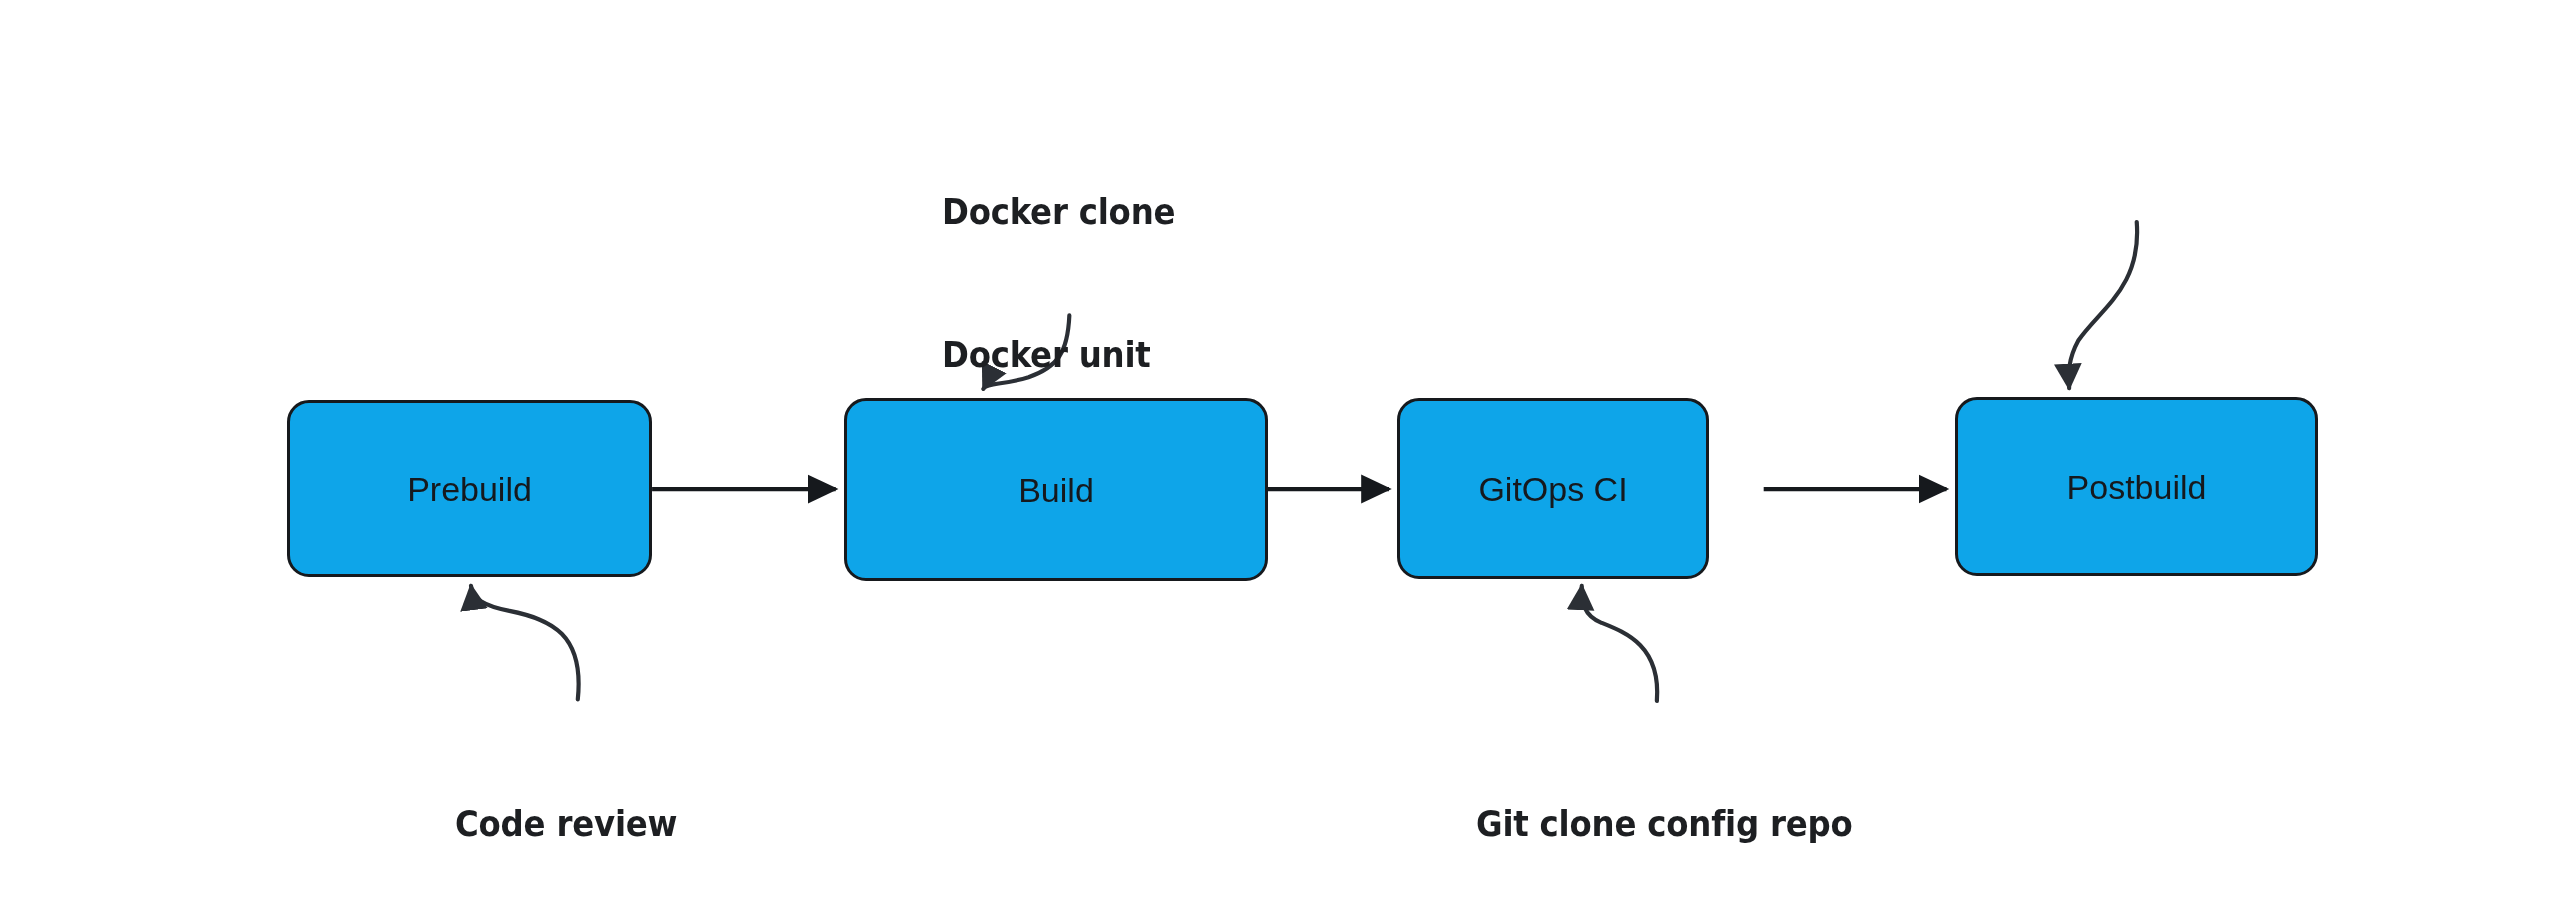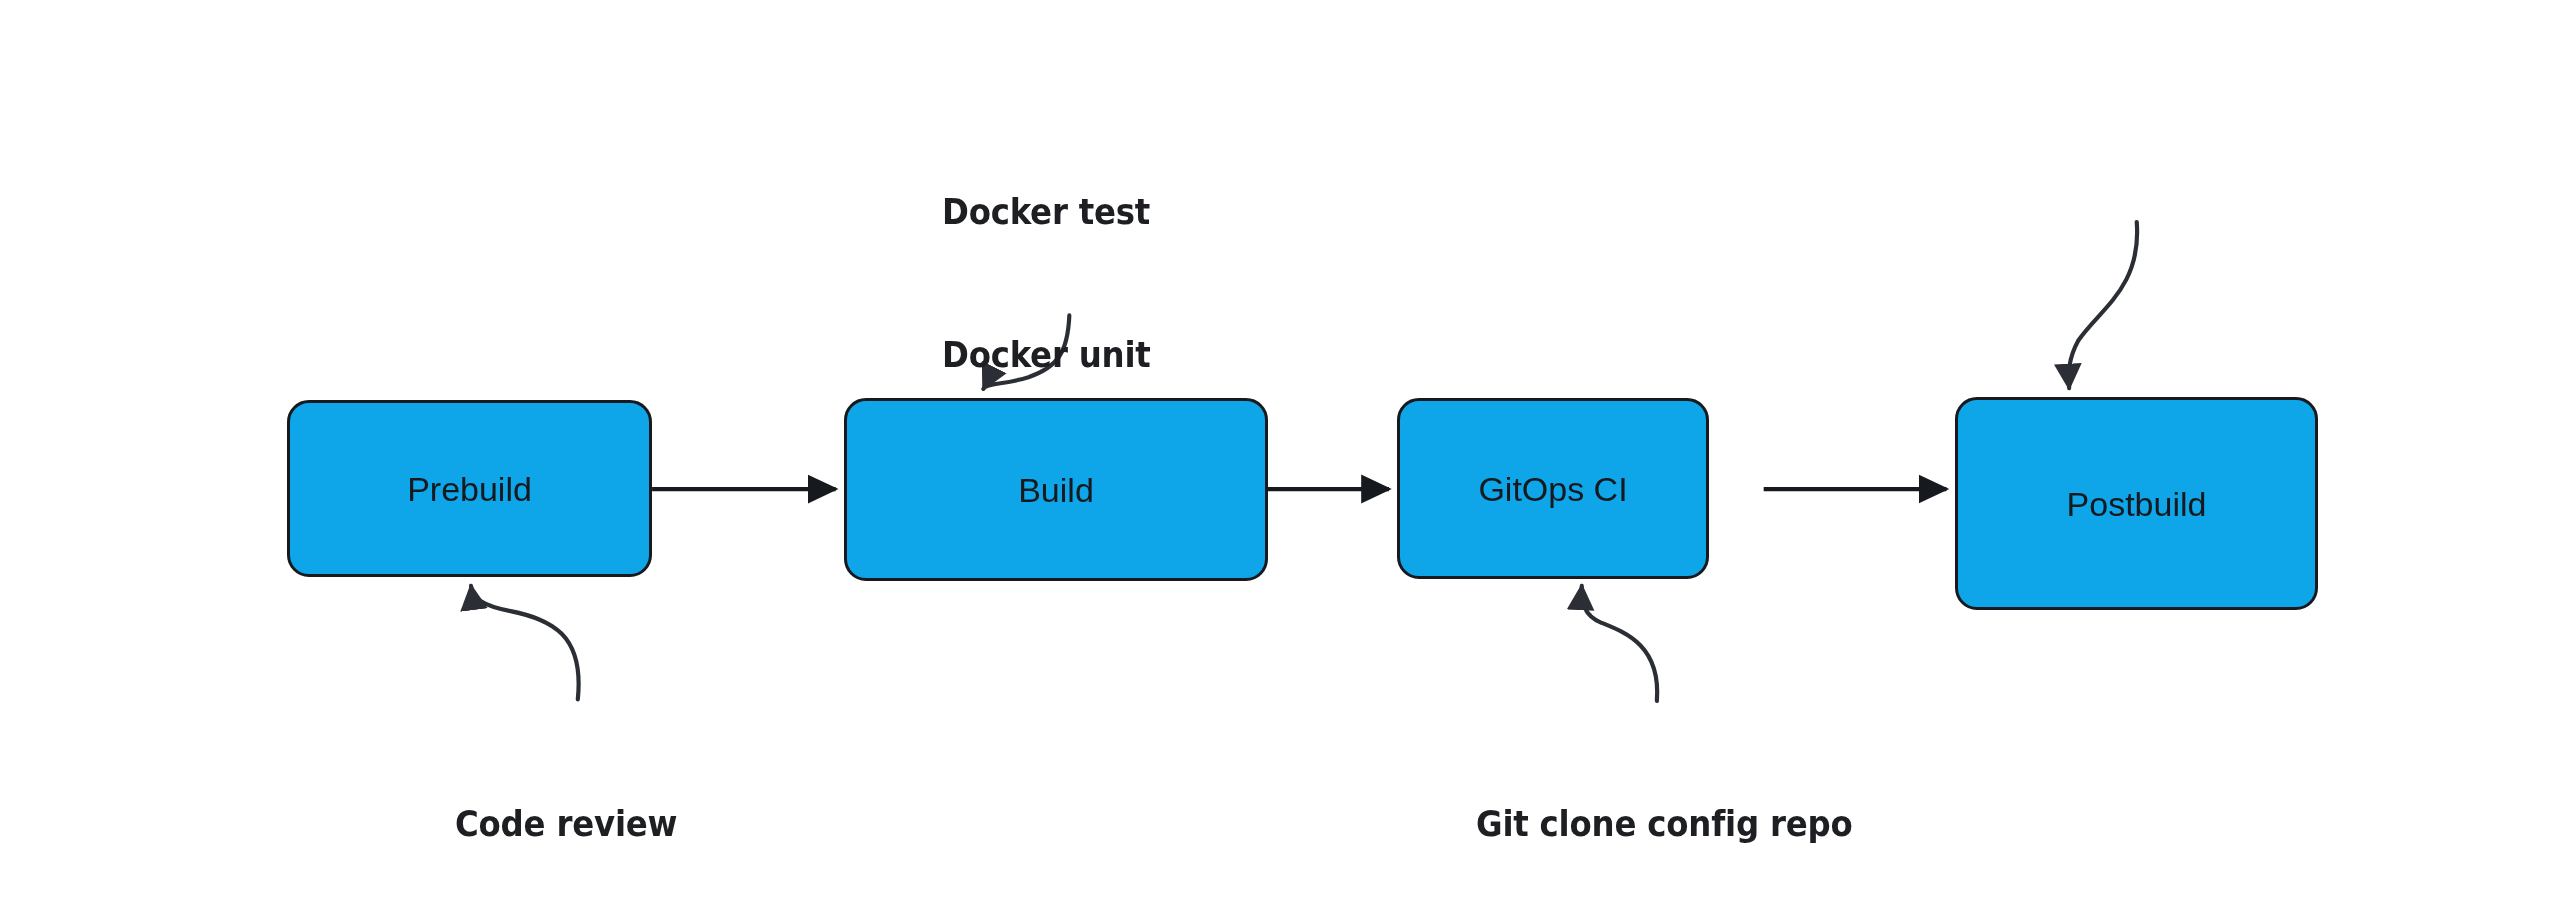--- a/index.html
+++ b/index.html
@@ -97,26 +97,26 @@
   </div>
 
   <div class="node-box" style="left:844px; top:398px; width:424px; height:183px;">
     <span class="node-label">Build</span>
   </div>
 
   <div class="node-box" style="left:1397px; top:398px; width:312px; height:181px;">
     <span class="node-label">GitOps CI</span>
   </div>
 
-  <div class="node-box" style="left:1955px; top:397px; width:363px; height:213px;">
+  <div class="node-box" style="left:1955px; top:397px; width:363px; height:179px;">
     <span class="node-label">Postbuild</span>
   </div>
 
   <div class="annotation" style="left:942px; top:93px;">
-    <span>Docker test</span>
+    <span>Docker clone</span>
     <span>Docker unit</span>
   </div>
 
 
   <div class="annotation" style="left:455px; top:705px;">
     <span>Code review</span>
     
     
   </div>
 

